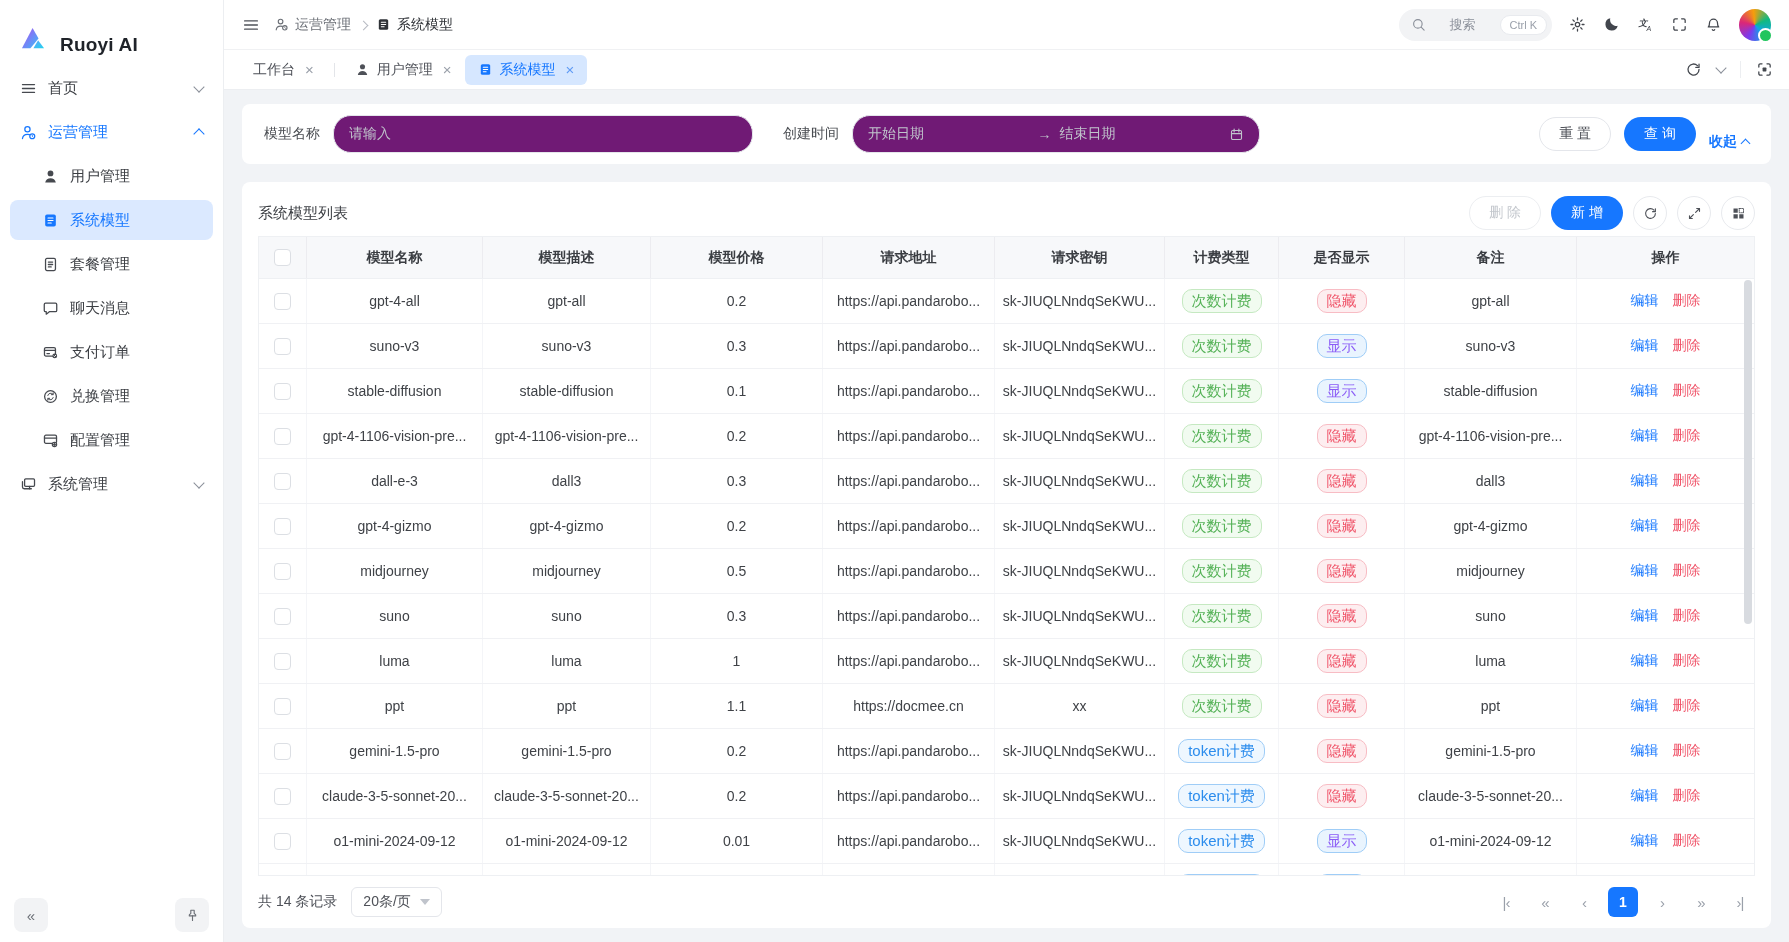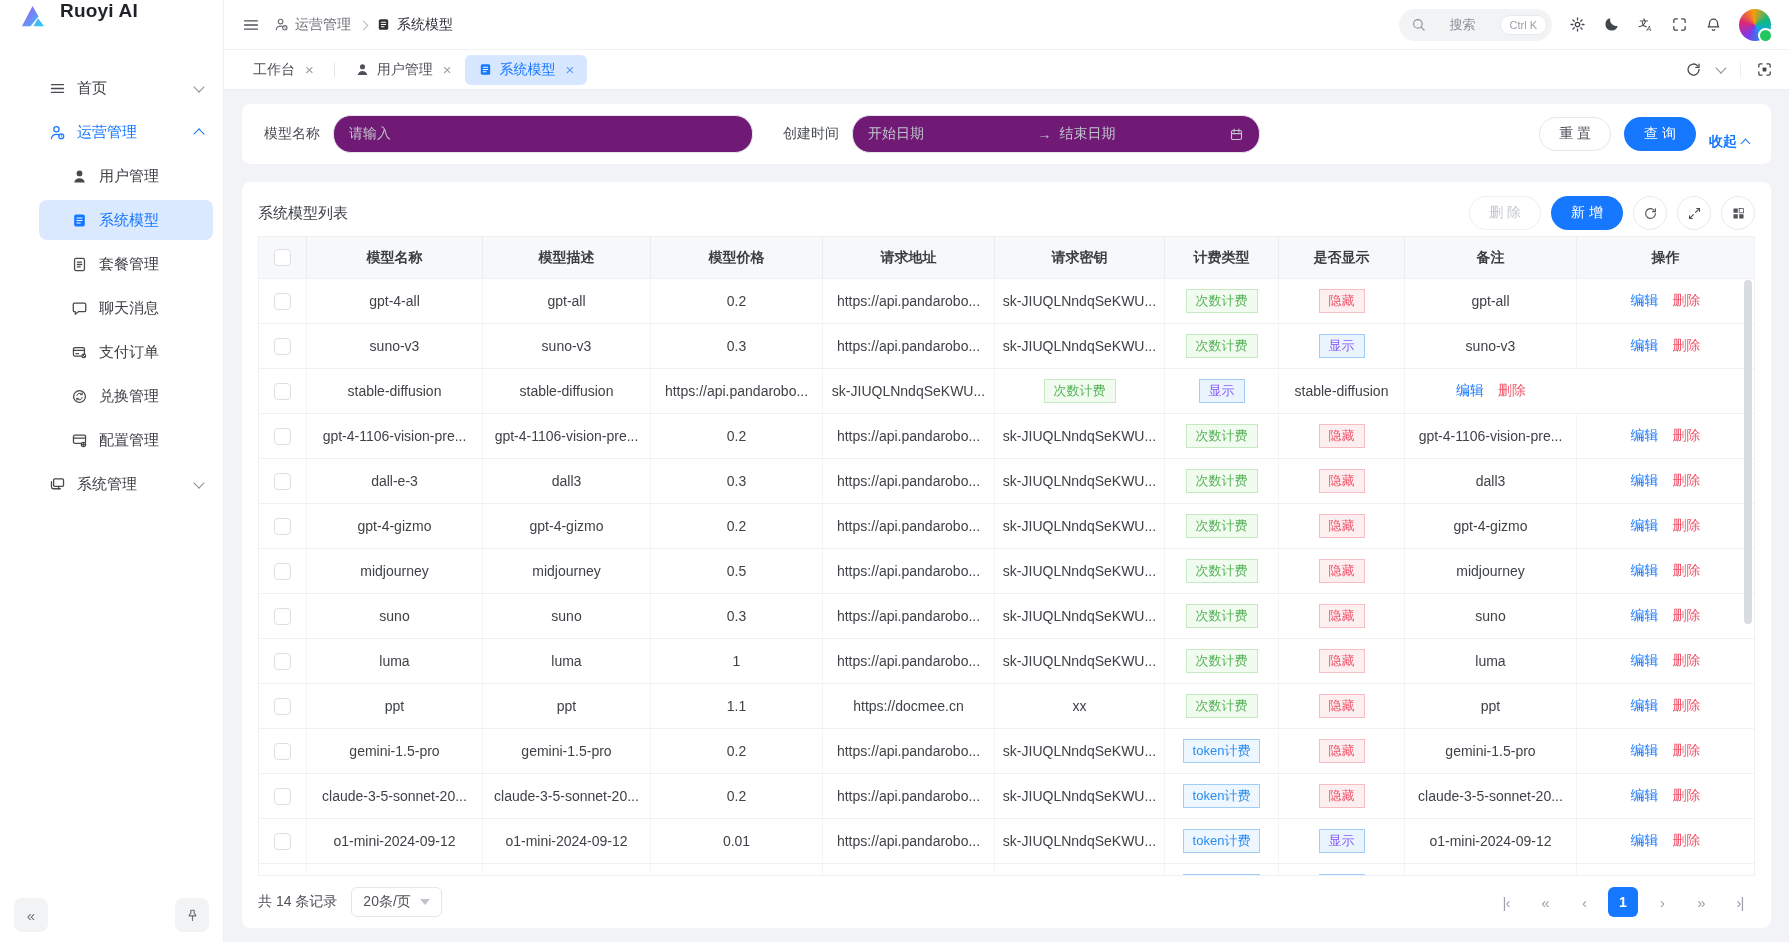--- a/index.html
+++ b/index.html
@@ -5,23 +5,23 @@
   * { box-sizing: border-box; margin: 0; padding: 0; }
   html,body { width:1789px; height:942px; overflow:hidden; }
   body {
     font-family: "Liberation Sans","DejaVu Sans",sans-serif;
     font-size:14px; color:#333; background:#f1f3f6;
   }
   .app { display:flex; width:100%; height:100%; }
 
   
   .sidebar { width:224px; background:#fff; border-right:1px solid #eceef1; display:flex; flex-direction:column; flex-shrink:0; }
-  .logo { height:56px; display:flex; align-items:flex-start; gap:10px; padding:0 16px; cursor:pointer; }
+  .logo { height:56px; display:flex; align-items:flex-end; gap:10px; padding:0 16px; cursor:pointer; }
   .logo-text { font-size:19px; font-weight:700; color:#1f2329; letter-spacing:.2px; }
-  .menu { flex:1; padding:8px 10px; overflow:hidden;margin-left:29px; }
+  .menu { flex:1; padding:8px 10px; overflow:hidden; }
   .menu-item { display:flex; align-items:center; gap:11px; height:40px; margin:4px 0; padding:0 10px; border-radius:8px; cursor:pointer; color:#3c3f44; font-size:15px; }
   .menu-item.sub { padding-left:32px; }
   .menu-item .mi { font-size:17px; color:#46494f; display:flex; align-items:center; }
   .menu-item .ml { flex:1; white-space:nowrap; }
   .menu-item.groupactive, .menu-item.groupactive .mi { color:#1677ff; }
   .menu-item.selected { background:#dbe9ff; color:#1677ff; }
   .menu-item.selected .mi { color:#1677ff; }
   .chev { width:8px; height:8px; border-right:1.6px solid #8a8f99; border-bottom:1.6px solid #8a8f99; display:inline-block; }
   .chev.down { transform:rotate(45deg); margin-top:-3px; }
   .chev.up { transform:rotate(-135deg); margin-top:3px; }
@@ -94,21 +94,21 @@
   .tbl { position:relative; border:1px solid #eef0f3; flex:1; min-height:0; overflow:hidden; display:flex; flex-direction:column; }
   .thead, .trow { display:grid; grid-template-columns:48px 176px 168px 172px 172px 170px 114px 126px 172px minmax(0,1fr); }
   .thead { background:#f7f8fa; height:42px; border-bottom:1px solid #eef0f3; flex-shrink:0; }
   .th { display:flex; align-items:center; justify-content:center; font-weight:700; color:#3a3d42; font-size:14px; border-right:1px solid #ececf0; }
   .th:last-child { border-right:none; }
   .tbody { flex:1; overflow:hidden; }
   .trow { height:45px; border-bottom:1px solid #f0f1f4; }
   .td { display:flex; align-items:center; justify-content:center; color:#3f4247; font-size:14px; border-right:1px solid #f4f5f8; overflow:hidden; white-space:nowrap; padding:0 6px; }
   .td:last-child { border-right:none; }
   .cb { width:17px; height:17px; border:1.5px solid #dcdfe4; border-radius:4px; background:#fff; cursor:pointer; flex-shrink:0; }
-  .badge { display:inline-flex; align-items:center; height:24px; padding:0 9px; border-radius:0; font-size:13px; border:1px solid; white-space:nowrap; }
+  .badge { display:inline-flex; align-items:center; height:24px; padding:0 9px; border-radius:10px; font-size:15px; border:1px solid; white-space:nowrap; }
   .badge.count { color:#55b257; background:#f1fbf0; border-color:#c5e9c1; }
   .badge.token { color:#2b8ced; background:#eef7ff; border-color:#9fcdf7; }
   .badge.show  { color:#8b5cf6; background:#e9f4fe; border-color:#9fcdf7; }
   .badge.hide  { color:#f0556a; background:#fdeef0; border-color:#f8bcc4; }
   .op-link { cursor:pointer; font-size:14px; }
   .op-link.edit { color:#1677ff;text-align:center; }
   .op-link.del { color:#f0556a; margin-left:14px; }
   .vscroll { position:absolute; top:43px; right:2px; bottom:2px; width:8px; }
   .vthumb { width:8px; border-radius:4px; background:#d8dbe0; height:58%; }
 
@@ -520,20 +520,21 @@
       <a class="op-link del">删除</a>
     </div>
   </div>
 
   <div class="trow">
     <div class="td">
                   <span class="cb"></span>
                 </div>
     <div class="td">stable-diffusion</div>
     <div class="td">stable-diffusion</div>
+    <div class="td">0.1</div>
     <div class="td">https://api.pandarobo...</div>
     <div class="td">sk-JIUQLNndqSeKWU...</div>
     <div class="td">
                   <span class="badge count">次数计费</span>
                 </div>
     <div class="td">
                   <span class="badge show">显示</span>
                 </div>
     <div class="td">stable-diffusion</div>
     <div class="td">

